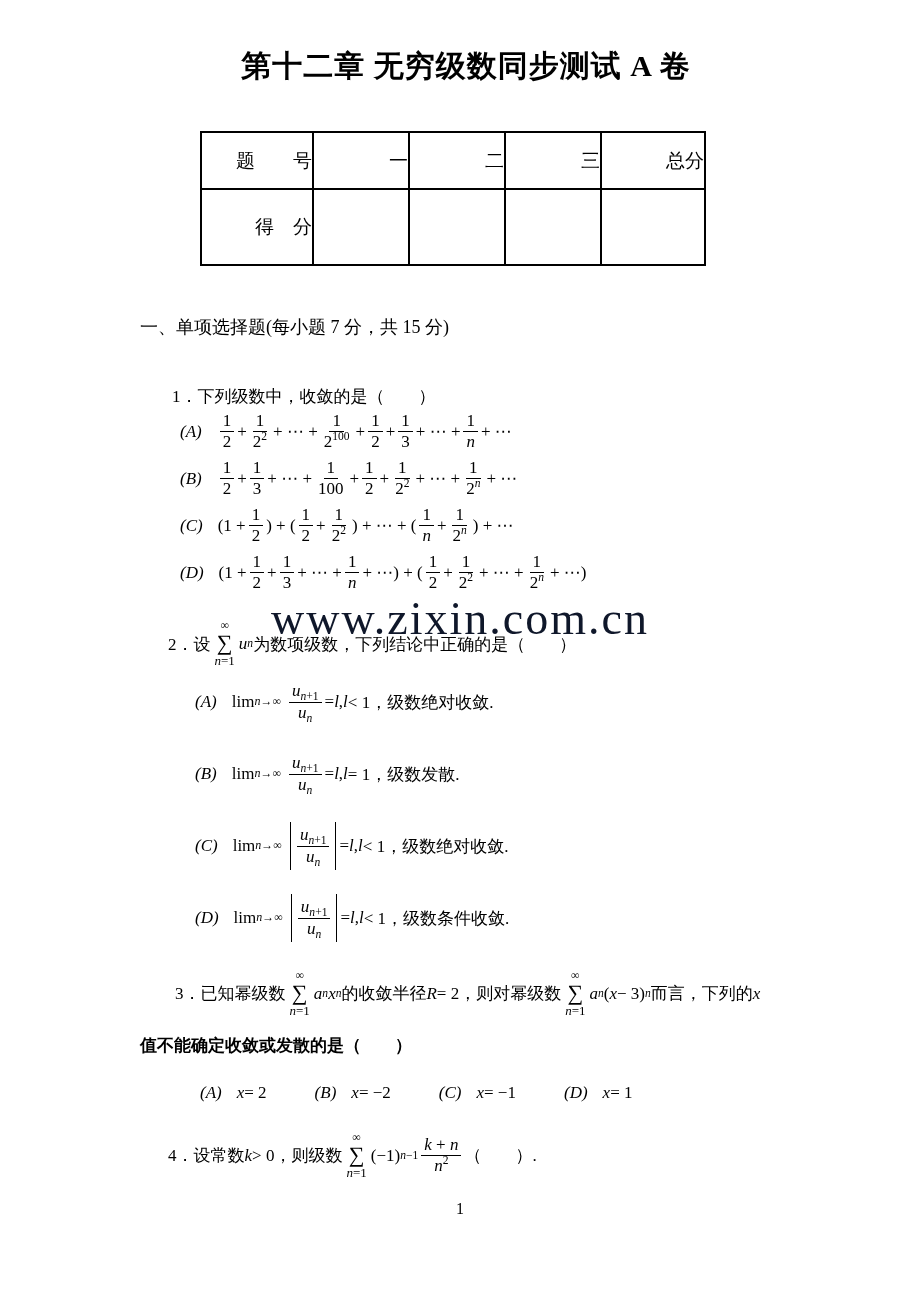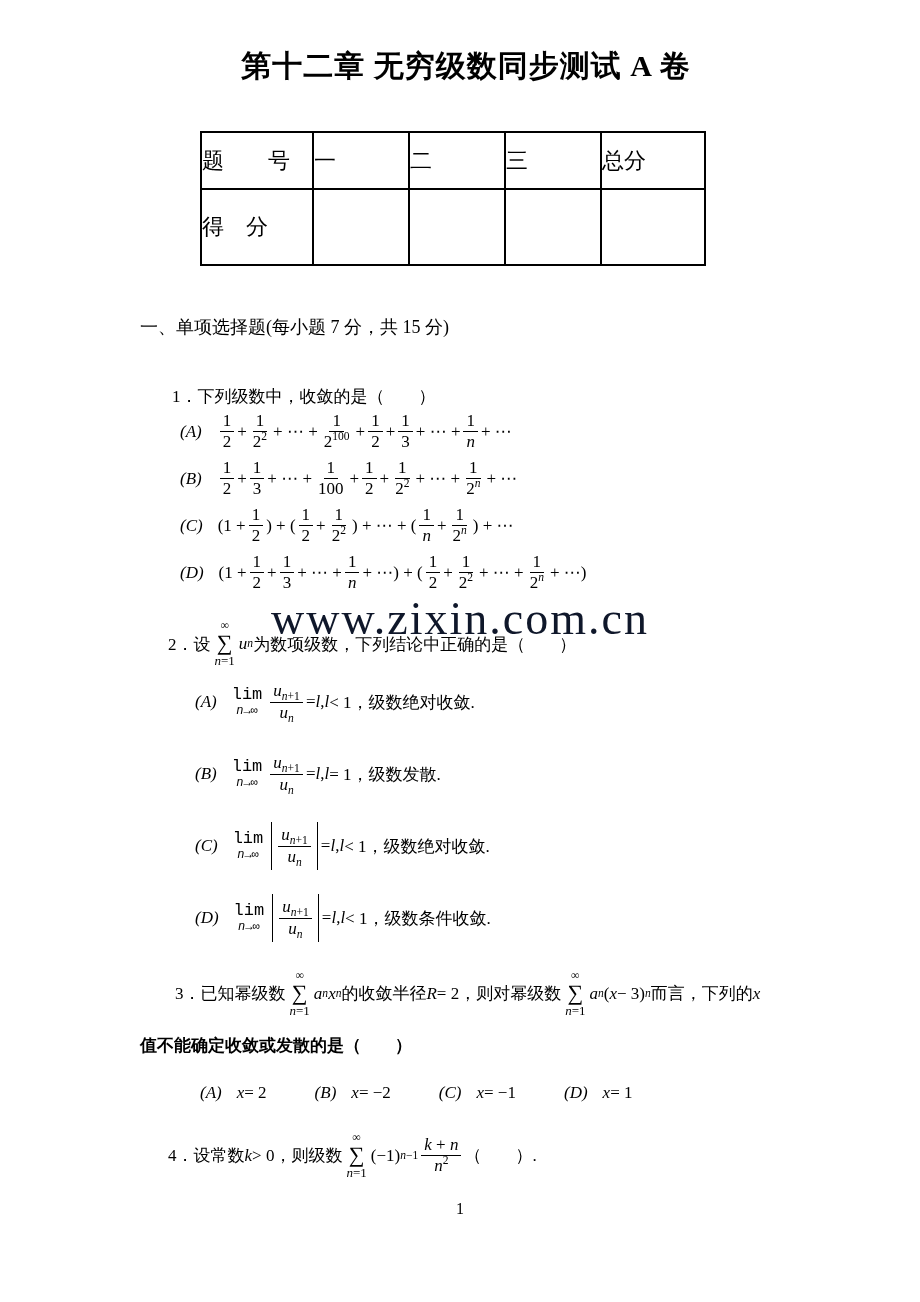--- a/index.html
+++ b/index.html
@@ -24,23 +24,23 @@
     font-weight: 700;
     letter-spacing: 1px;
   }
 
   .score-table {
     border-collapse: collapse;
     margin: 44px 0 0 60px; 
   }
   .score-table td {
     border: 2px solid #000;
-    text-align: left;
+    text-align: right;
     vertical-align: middle;
-    font-size: 22px;
+    font-size: 19px;
     white-space: pre;
   }
   .score-table .r1 td { height: 57px; }
   .score-table .r2 td { height: 76px; }
   .score-table .c0 { width: 112px; }
   .score-table .c  { width: 96px; }
   .score-table .cl { width: 104px; }
 
   .section-heading { margin-top: 49px; font-size: 18px; }
 
@@ -74,22 +74,22 @@
        vertical-align: middle; margin: 0 3px; line-height: 1.18; }
   .fn { display: block; border-bottom: 1px solid #000; padding: 0 3px; }
   .fd { display: block; padding: 0 3px; }
 
   .sum { display: inline-flex; flex-direction: column; align-items: center;
          vertical-align: middle; margin: 0 4px; line-height: 1; }
   .sum-top { font-size: 12px; line-height: 1.1; }
   .sum-sig { font-size: 22px; line-height: 1; }
   .sum-bot { font-size: 13px; line-height: 1.1; }
 
-  .lim { display: inline-flex; flex-direction: column; align-items: center;
-         vertical-align: middle; margin-right: 5px; font-family: Liberation Mono, monospace; }
+  .lim { display: inline-flex; flex-direction: row; align-items: center;
+         vertical-align: middle; margin-right: 5px; }
   .lim-top { font-size: 17px; line-height: 1.1; }
   .lim-bot { font-size: 12px; line-height: 1.1; }
 
   .abs { display: inline-flex; align-items: center; vertical-align: middle;
          border-left: 1.5px solid #000; border-right: 1.5px solid #000;
          padding: 3px 3px; margin: 0 3px; }
 
   sup { font-size: 0.68em; vertical-align: super; line-height: 0; }
   sub { font-size: 0.68em; vertical-align: sub; line-height: 0; }
 

